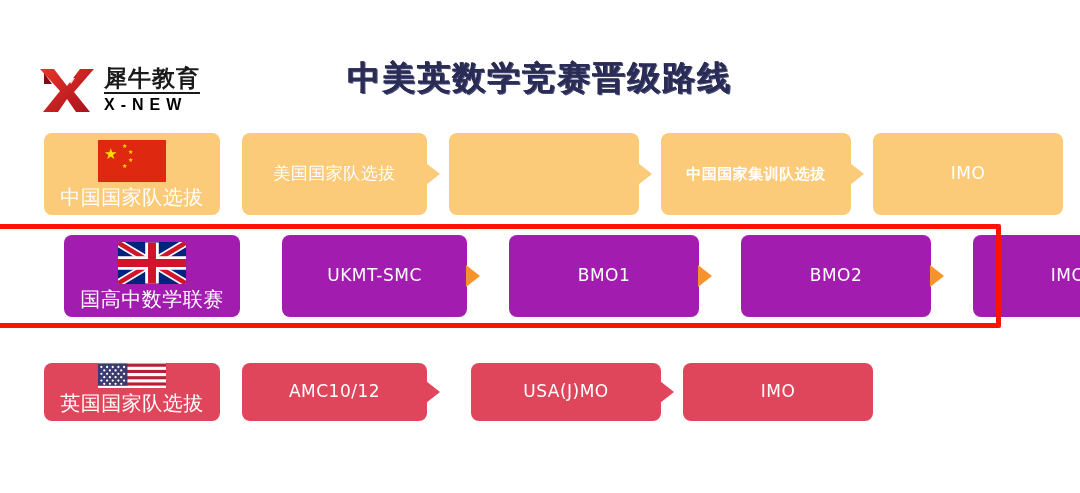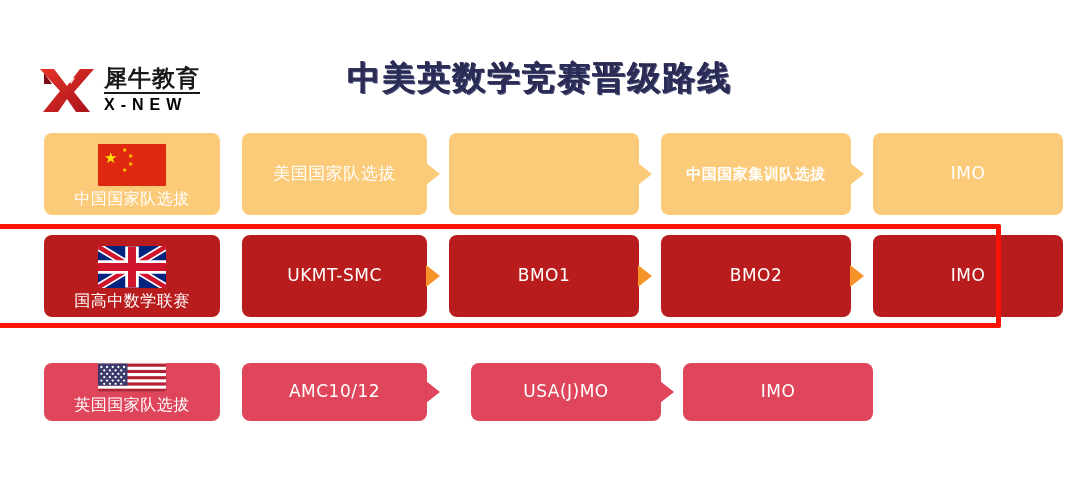--- a/index.html
+++ b/index.html
@@ -128,21 +128,21 @@
     width: 68px;
     height: 42px;
     margin-bottom: 4px;
     position: relative;
     overflow: hidden;
     border-radius: 1px;
     box-shadow: 0 0 1px rgba(0,0,0,0.2);
   }
   .flag-caption {
     color: #ffffff;
-    font-size: 16px;
+    font-size: 20px;
     font-family: Liberation Serif, serif;
     letter-spacing: 0.5px;
     line-height: 1.1;
   }
 
   
   .cell-step { width: 185px; }
   .cell-step.wide { width: 190px; }
   .gap { width: 22px; flex: 0 0 auto; }
 
@@ -154,21 +154,21 @@
     transform: translateY(-50%);
     width: 0; height: 0;
     border-top: 11px solid transparent;
     border-bottom: 11px solid transparent;
     z-index: 3;
   }
 
   
   .row-cn .cell      { background: #FBCB79; }
   .row-cn .arrow     { border-left: 14px solid #FBCB79; }
-  .row-uk .cell      { background: #b91c1c; }
+  .row-uk .cell      { background: #a21caf; margin-left: 20px; }
   .row-uk .arrow     { border-left: 14px solid #F7932B; }
   .row-us .cell      { background: #E0465B; margin-top: 24px; }
   .row-us .arrow     { border-left: 14px solid #E0465B; }
 
   
   .highlight-box {
     position: absolute;
     left: 35px;
     top: 222px;
     width: 1010px;

